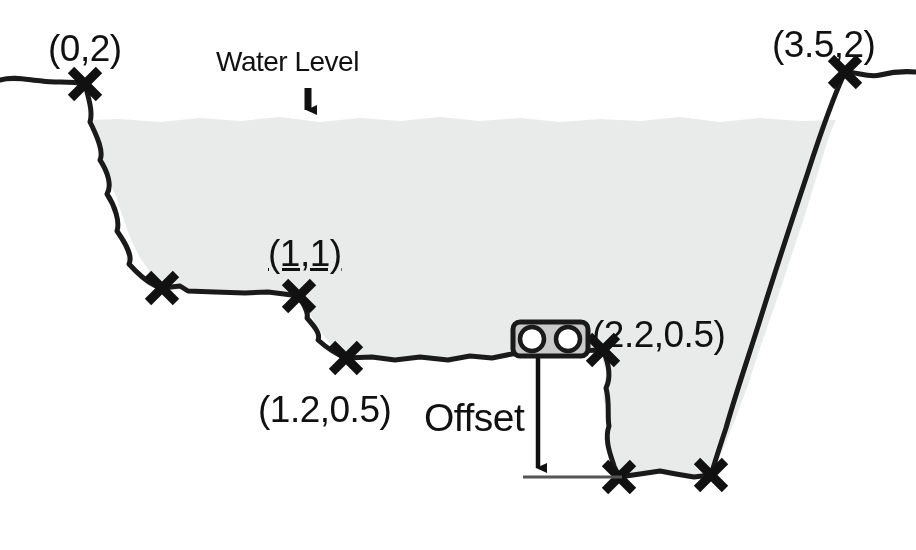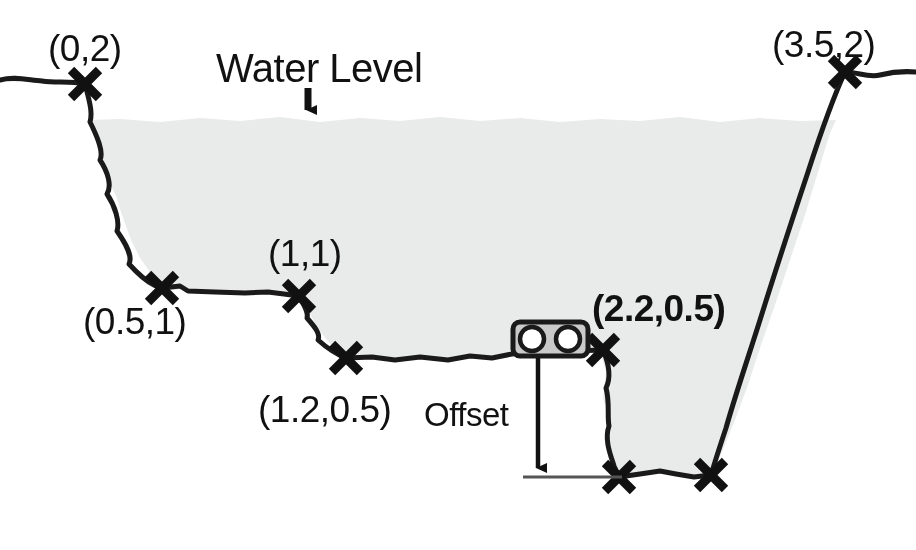--- a/index.html
+++ b/index.html
@@ -29,22 +29,22 @@
   .lbl {
     position: absolute;
     font-family: "Liberation Sans", sans-serif;
     color: #111111;
     white-space: nowrap;
     line-height: 1;
     font-weight: 400;
     letter-spacing: -0.5px;
   }
   .coord-lbl { font-size: 37px; }
-  .title-lbl { font-size: 40px; }
-  .offset-lbl { font-size: 33px; }
+  .title-lbl { font-size: 28px; }
+  .offset-lbl { font-size: 39px; }
 </style>
 </head>
 <body>
 
 <div id="stage">
 
   <svg id="diagram-svg" viewBox="0 0 916 550">
     <defs>
       <marker id="arrowhead-down" markerWidth="12" markerHeight="12" refX="5" refY="9" orient="auto" markerUnits="userSpaceOnUse">
         <path d="M0,0 L10,0 L5,11 Z" fill="#111111"></path>
@@ -141,22 +141,21 @@
     <line x1="308" y1="88" x2="308" y2="110" stroke="#111111" stroke-width="7" marker-end="url(#arrowhead-down)"></line>
 
     <g>
       <rect x="513" y="322" width="75" height="34" rx="7" ry="7" fill="#c9cac9" stroke="#1a1a1a" stroke-width="5"></rect>
       <circle cx="532" cy="339" r="12" fill="#ffffff" stroke="#1a1a1a" stroke-width="4.5"></circle>
       <circle cx="568" cy="339" r="12" fill="#ffffff" stroke="#1a1a1a" stroke-width="4.5"></circle>
     </g>
   </svg>
 
   <div class="lbl coord-lbl" style="left:48px;  top:30px;">(0,2)</div>
-  <div class="lbl coord-lbl" style="left:83px;  top:303px;">(0.5,1)</div>
-  <div class="lbl coord-lbl" style="left:268px; top:235px;">(1,1)</div>
+  <div class="lbl coord-lbl" style="left:268px; top:235px;text-decoration:underline;">(1,1)</div>
   <div class="lbl coord-lbl" style="left:258px; top:391px;">(1.2,0.5)</div>
-  <div class="lbl coord-lbl" style="left:592px; top:290px;font-weight:bold;">(2.2,0.5)</div>
+  <div class="lbl coord-lbl" style="left:592px; top:316px;">(2.2,0.5)</div>
   <div class="lbl coord-lbl" style="left:772px; top:12px;margin-top:14px;">(3.5,2)</div>
 
   <div class="lbl title-lbl" style="left:216px; top:48px;">Water Level</div>
   <div class="lbl offset-lbl" style="left:424px; top:398px;">Offset</div>
 
 </div>
 
 </body></html>

